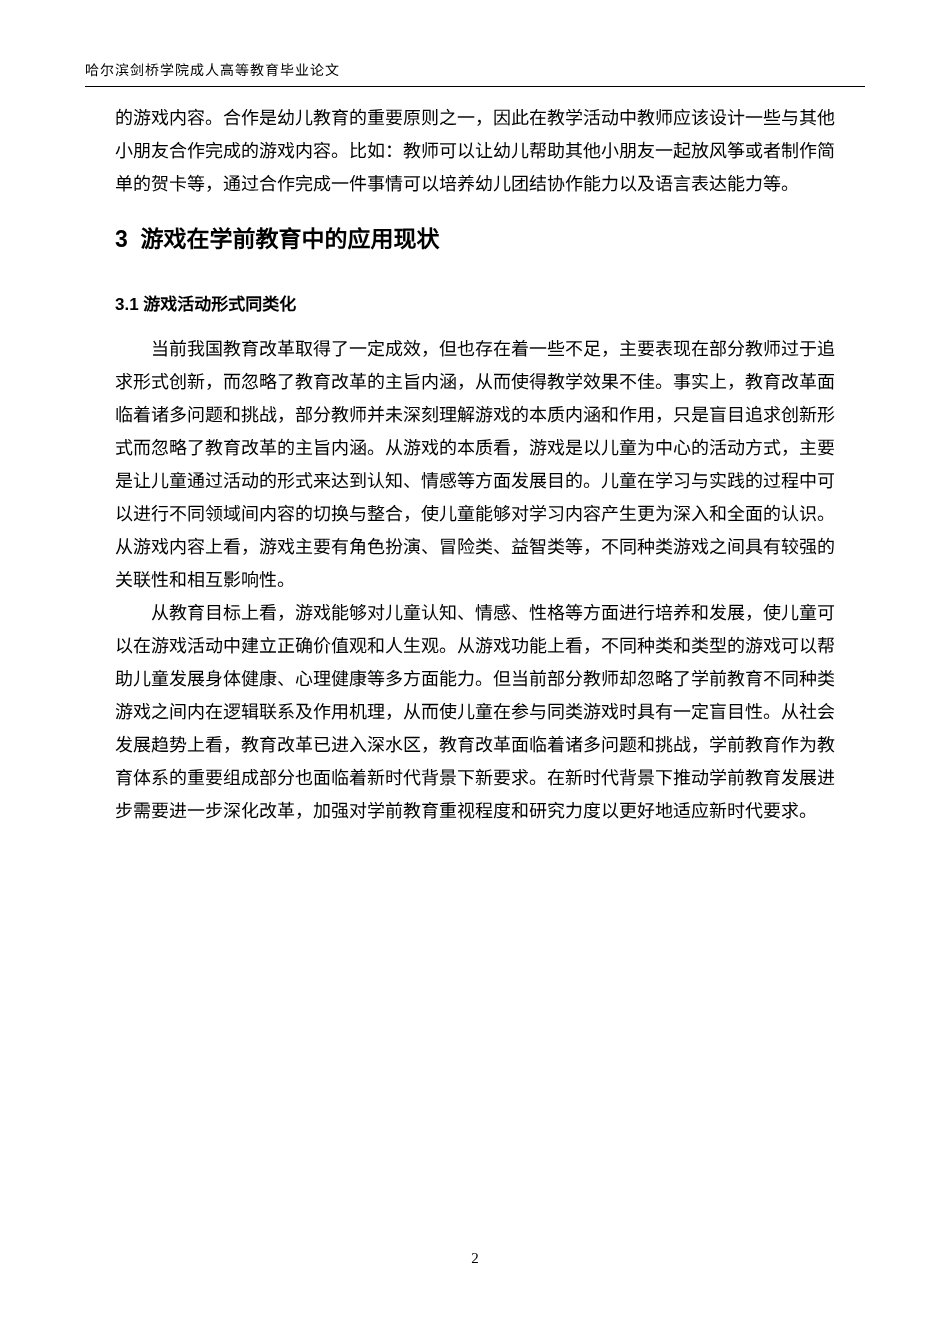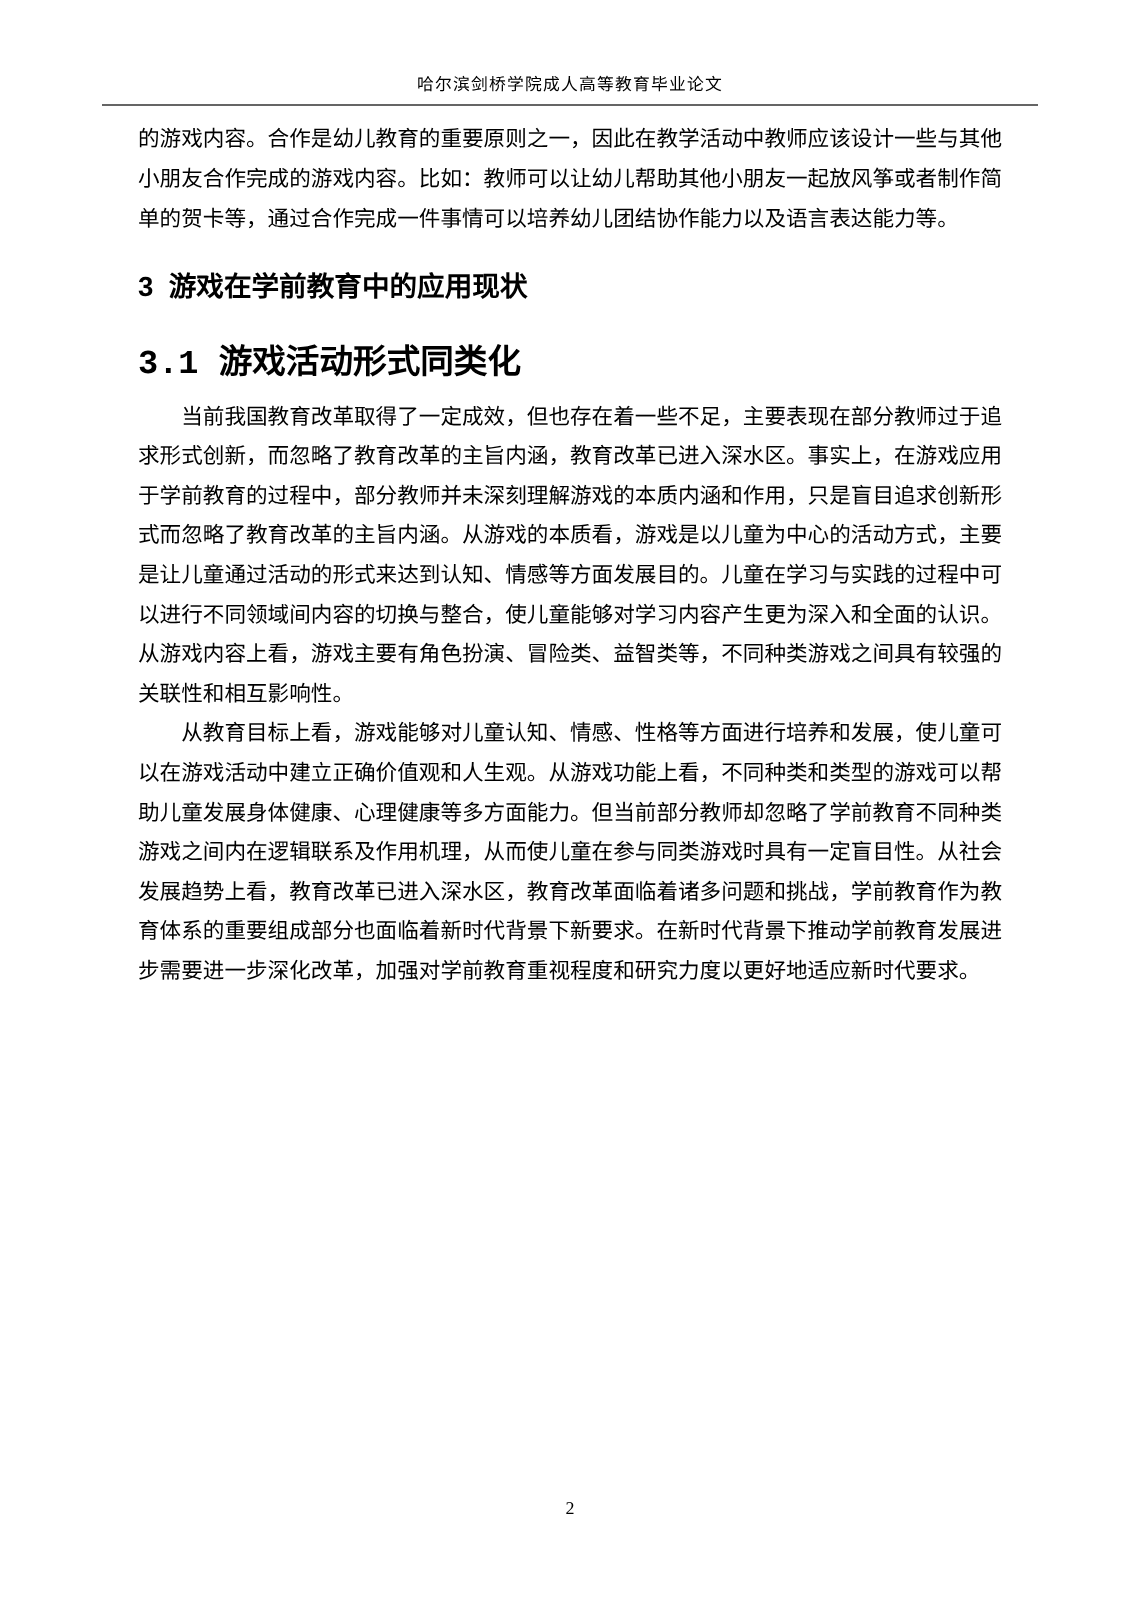--- a/index.html
+++ b/index.html
@@ -18,54 +18,53 @@
   }
 
   .page-header {
     position: absolute;
     top: 0;
     left: 85px;
     right: 85px;
     padding-top: 59px;
     padding-bottom: 7px;
     border-bottom: 1px solid #000000;
-    text-align: center;
+    text-align: left;
     font-size: 14px;
     letter-spacing: 1px;
   }
 
   .page-body {
     position: absolute;
     top: 102px;
     left: 115px;
     right: 115px;
   }
 
   .para {
     font-size: 18px;
     line-height: 33px;
     text-align: justify;
     word-break: break-all;
-    font-family: Liberation Mono, monospace;
   }
   .para.indent { text-indent: 2em; }
 
   .h-chapter {
     font-family: "Liberation Sans", "DejaVu Sans", sans-serif;
     font-weight: bold;
     font-size: 23px;
     line-height: 30px;
     margin: 23px 0 37px 0;
     white-space: pre-wrap;
   }
 
   .h-section {
-    font-family: Liberation Mono, monospace;
+    font-family: Liberation Sans, sans-serif;
     font-weight: bold;
-    font-size: 28px;
+    font-size: 17px;
     line-height: 27px;
     margin: 19px 0 15px 0;
     white-space: pre-wrap;
   }
 
   .page-footer {
     position: absolute;
     bottom: 77px;
     left: 0;
     right: 0;
@@ -83,21 +82,21 @@
   </div>
 
   <div class="page-body">
 
     <p class="para">的游戏内容。合作是幼儿教育的重要原则之一，因此在教学活动中教师应该设计一些与其他小朋友合作完成的游戏内容。比如：教师可以让幼儿帮助其他小朋友一起放风筝或者制作简单的贺卡等，通过合作完成一件事情可以培养幼儿团结协作能力以及语言表达能力等。</p>
 
     <h1 class="h-chapter">3  游戏在学前教育中的应用现状</h1>
 
     <h2 class="h-section">3.1 游戏活动形式同类化</h2>
 
-    <p class="para indent">当前我国教育改革取得了一定成效，但也存在着一些不足，主要表现在部分教师过于追求形式创新，而忽略了教育改革的主旨内涵，教育改革已进入深水区。事实上，在游戏应用于学前教育的过程中，部分教师并未深刻理解游戏的本质内涵和作用，只是盲目追求创新形式而忽略了教育改革的主旨内涵。从游戏的本质看，游戏是以儿童为中心的活动方式，主要是让儿童通过活动的形式来达到认知、情感等方面发展目的。儿童在学习与实践的过程中可以进行不同领域间内容的切换与整合，使儿童能够对学习内容产生更为深入和全面的认识。从游戏内容上看，游戏主要有角色扮演、冒险类、益智类等，不同种类游戏之间具有较强的关联性和相互影响性。</p>
+    <p class="para indent">当前我国教育改革取得了一定成效，但也存在着一些不足，主要表现在部分教师过于追求形式创新，而忽略了教育改革的主旨内涵，从而使得教学效果不佳。事实上，教育改革面临着诸多问题和挑战，部分教师并未深刻理解游戏的本质内涵和作用，只是盲目追求创新形式而忽略了教育改革的主旨内涵。从游戏的本质看，游戏是以儿童为中心的活动方式，主要是让儿童通过活动的形式来达到认知、情感等方面发展目的。儿童在学习与实践的过程中可以进行不同领域间内容的切换与整合，使儿童能够对学习内容产生更为深入和全面的认识。从游戏内容上看，游戏主要有角色扮演、冒险类、益智类等，不同种类游戏之间具有较强的关联性和相互影响性。</p>
 
     <p class="para indent">从教育目标上看，游戏能够对儿童认知、情感、性格等方面进行培养和发展，使儿童可以在游戏活动中建立正确价值观和人生观。从游戏功能上看，不同种类和类型的游戏可以帮助儿童发展身体健康、心理健康等多方面能力。但当前部分教师却忽略了学前教育不同种类游戏之间内在逻辑联系及作用机理，从而使儿童在参与同类游戏时具有一定盲目性。从社会发展趋势上看，教育改革已进入深水区，教育改革面临着诸多问题和挑战，学前教育作为教育体系的重要组成部分也面临着新时代背景下新要求。在新时代背景下推动学前教育发展进步需要进一步深化改革，加强对学前教育重视程度和研究力度以更好地适应新时代要求。</p>
 
 
 
   </div>
 
   <div class="page-footer">
     <span>2</span>
   </div>

